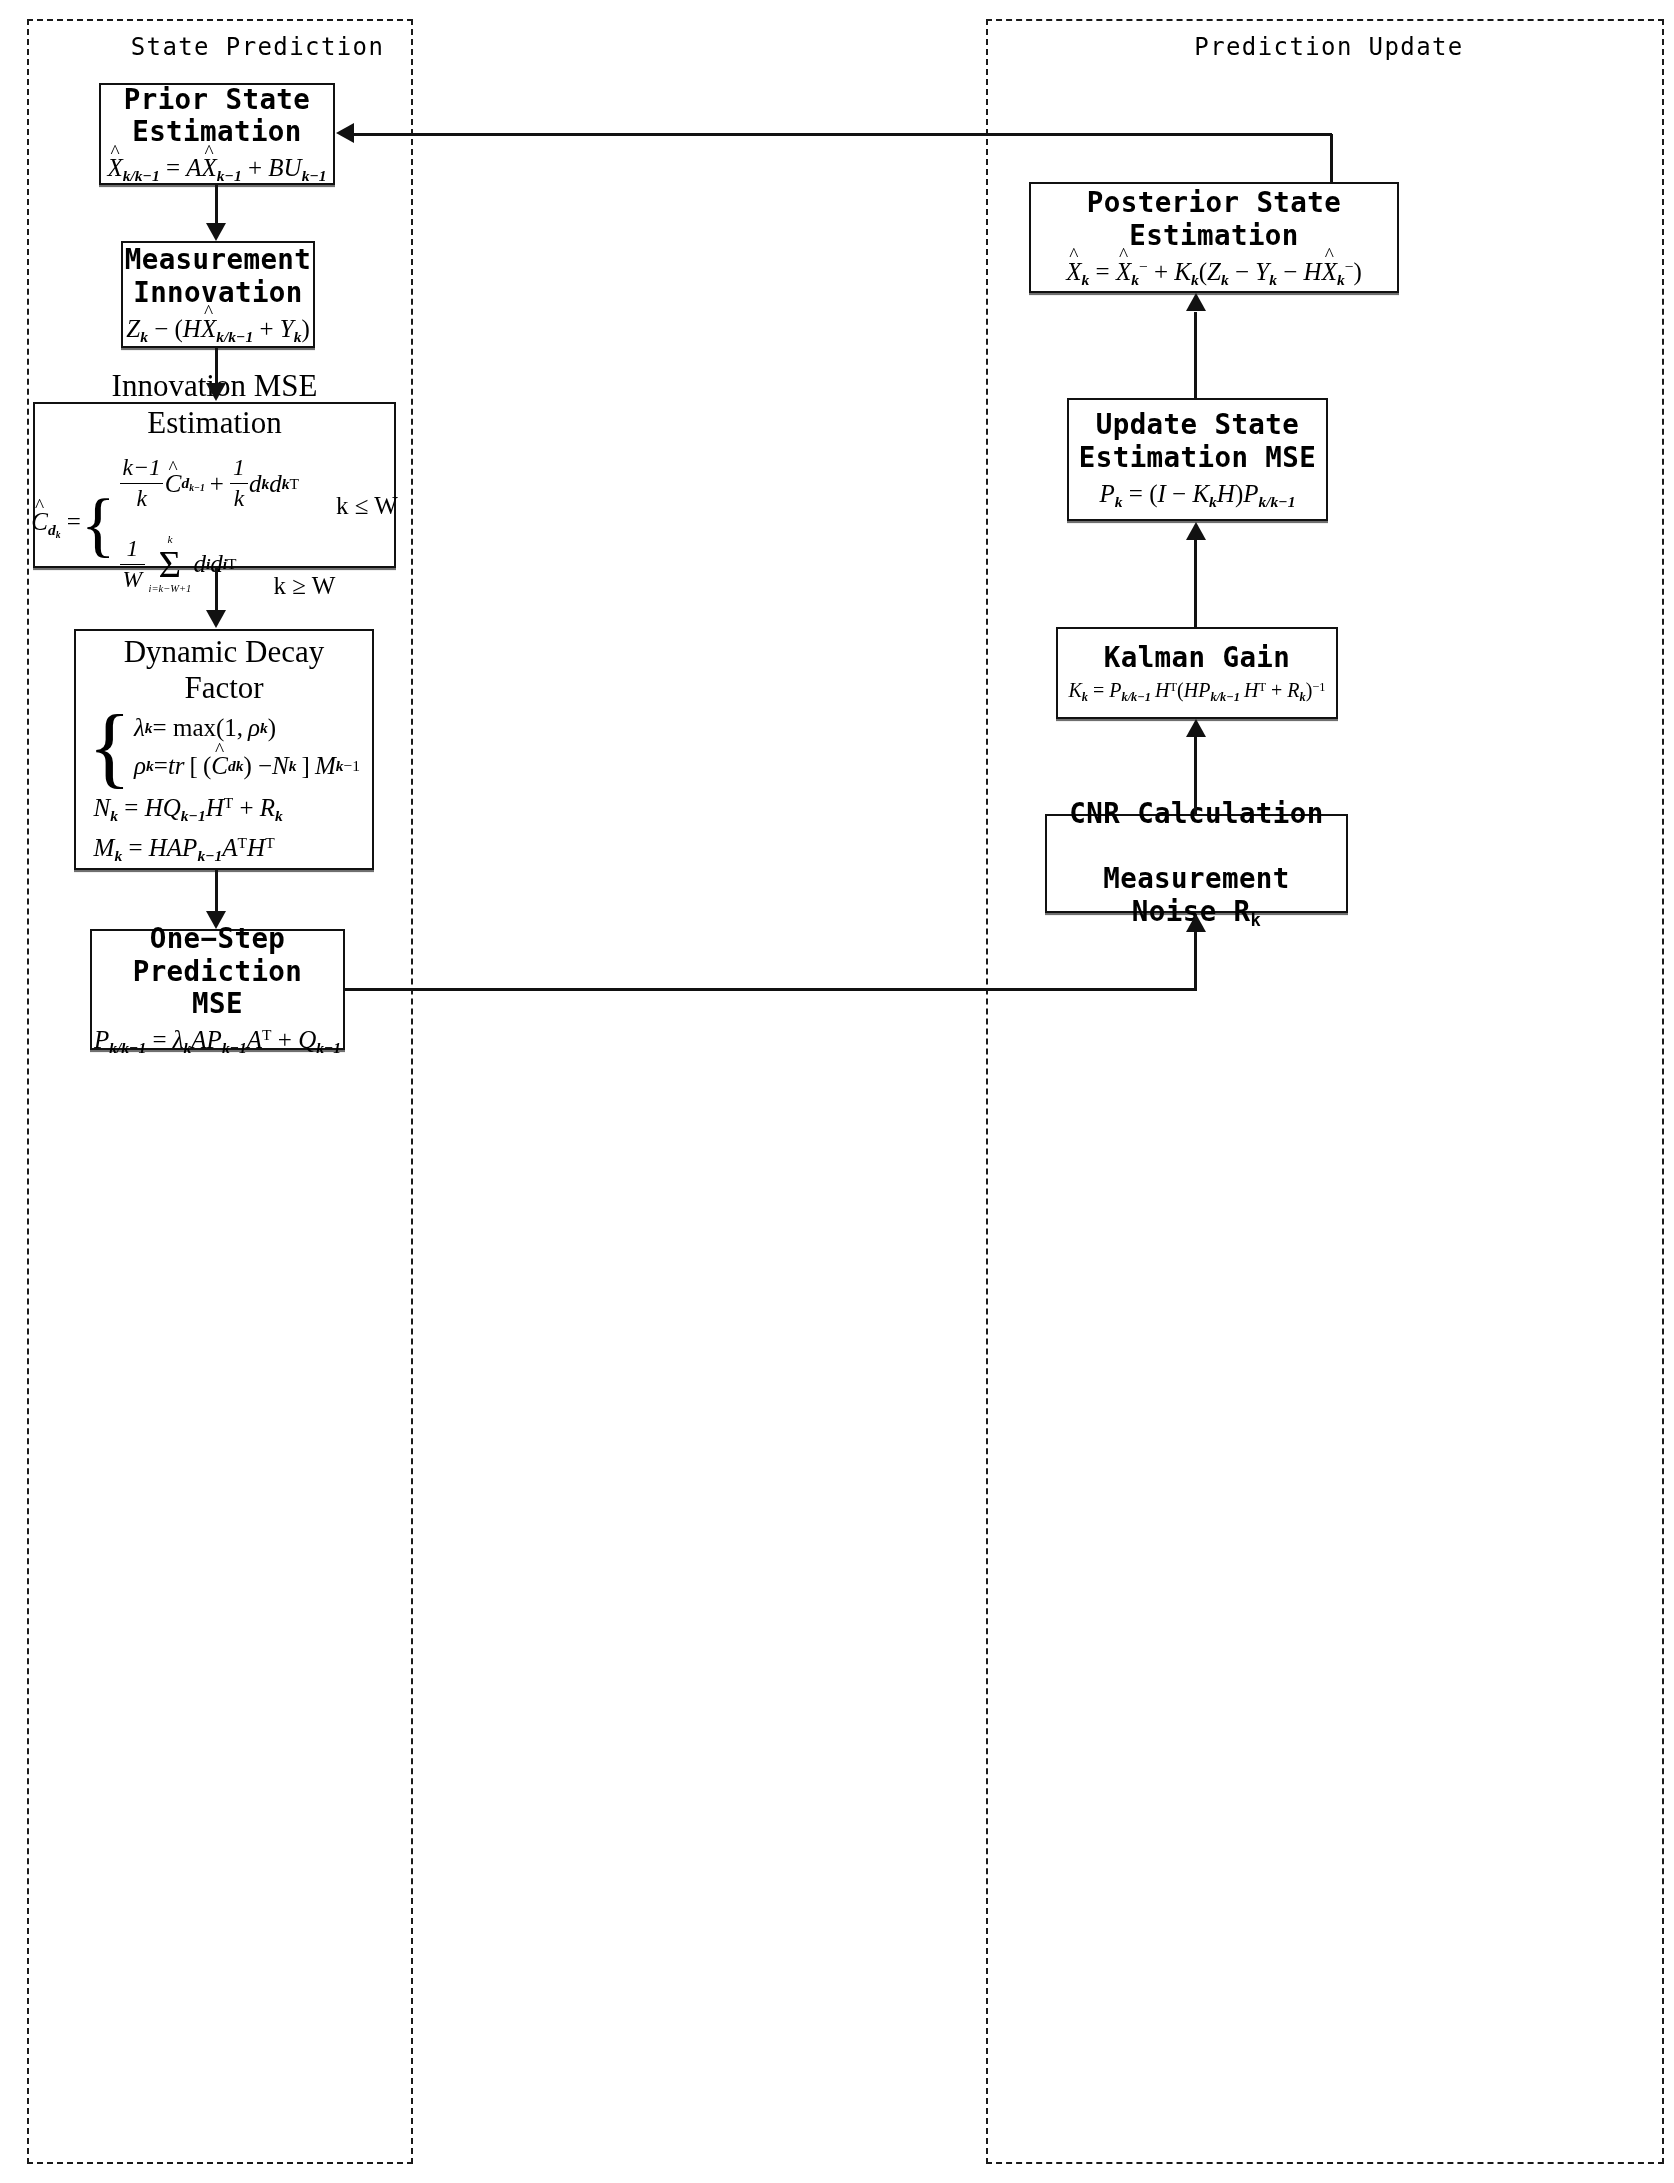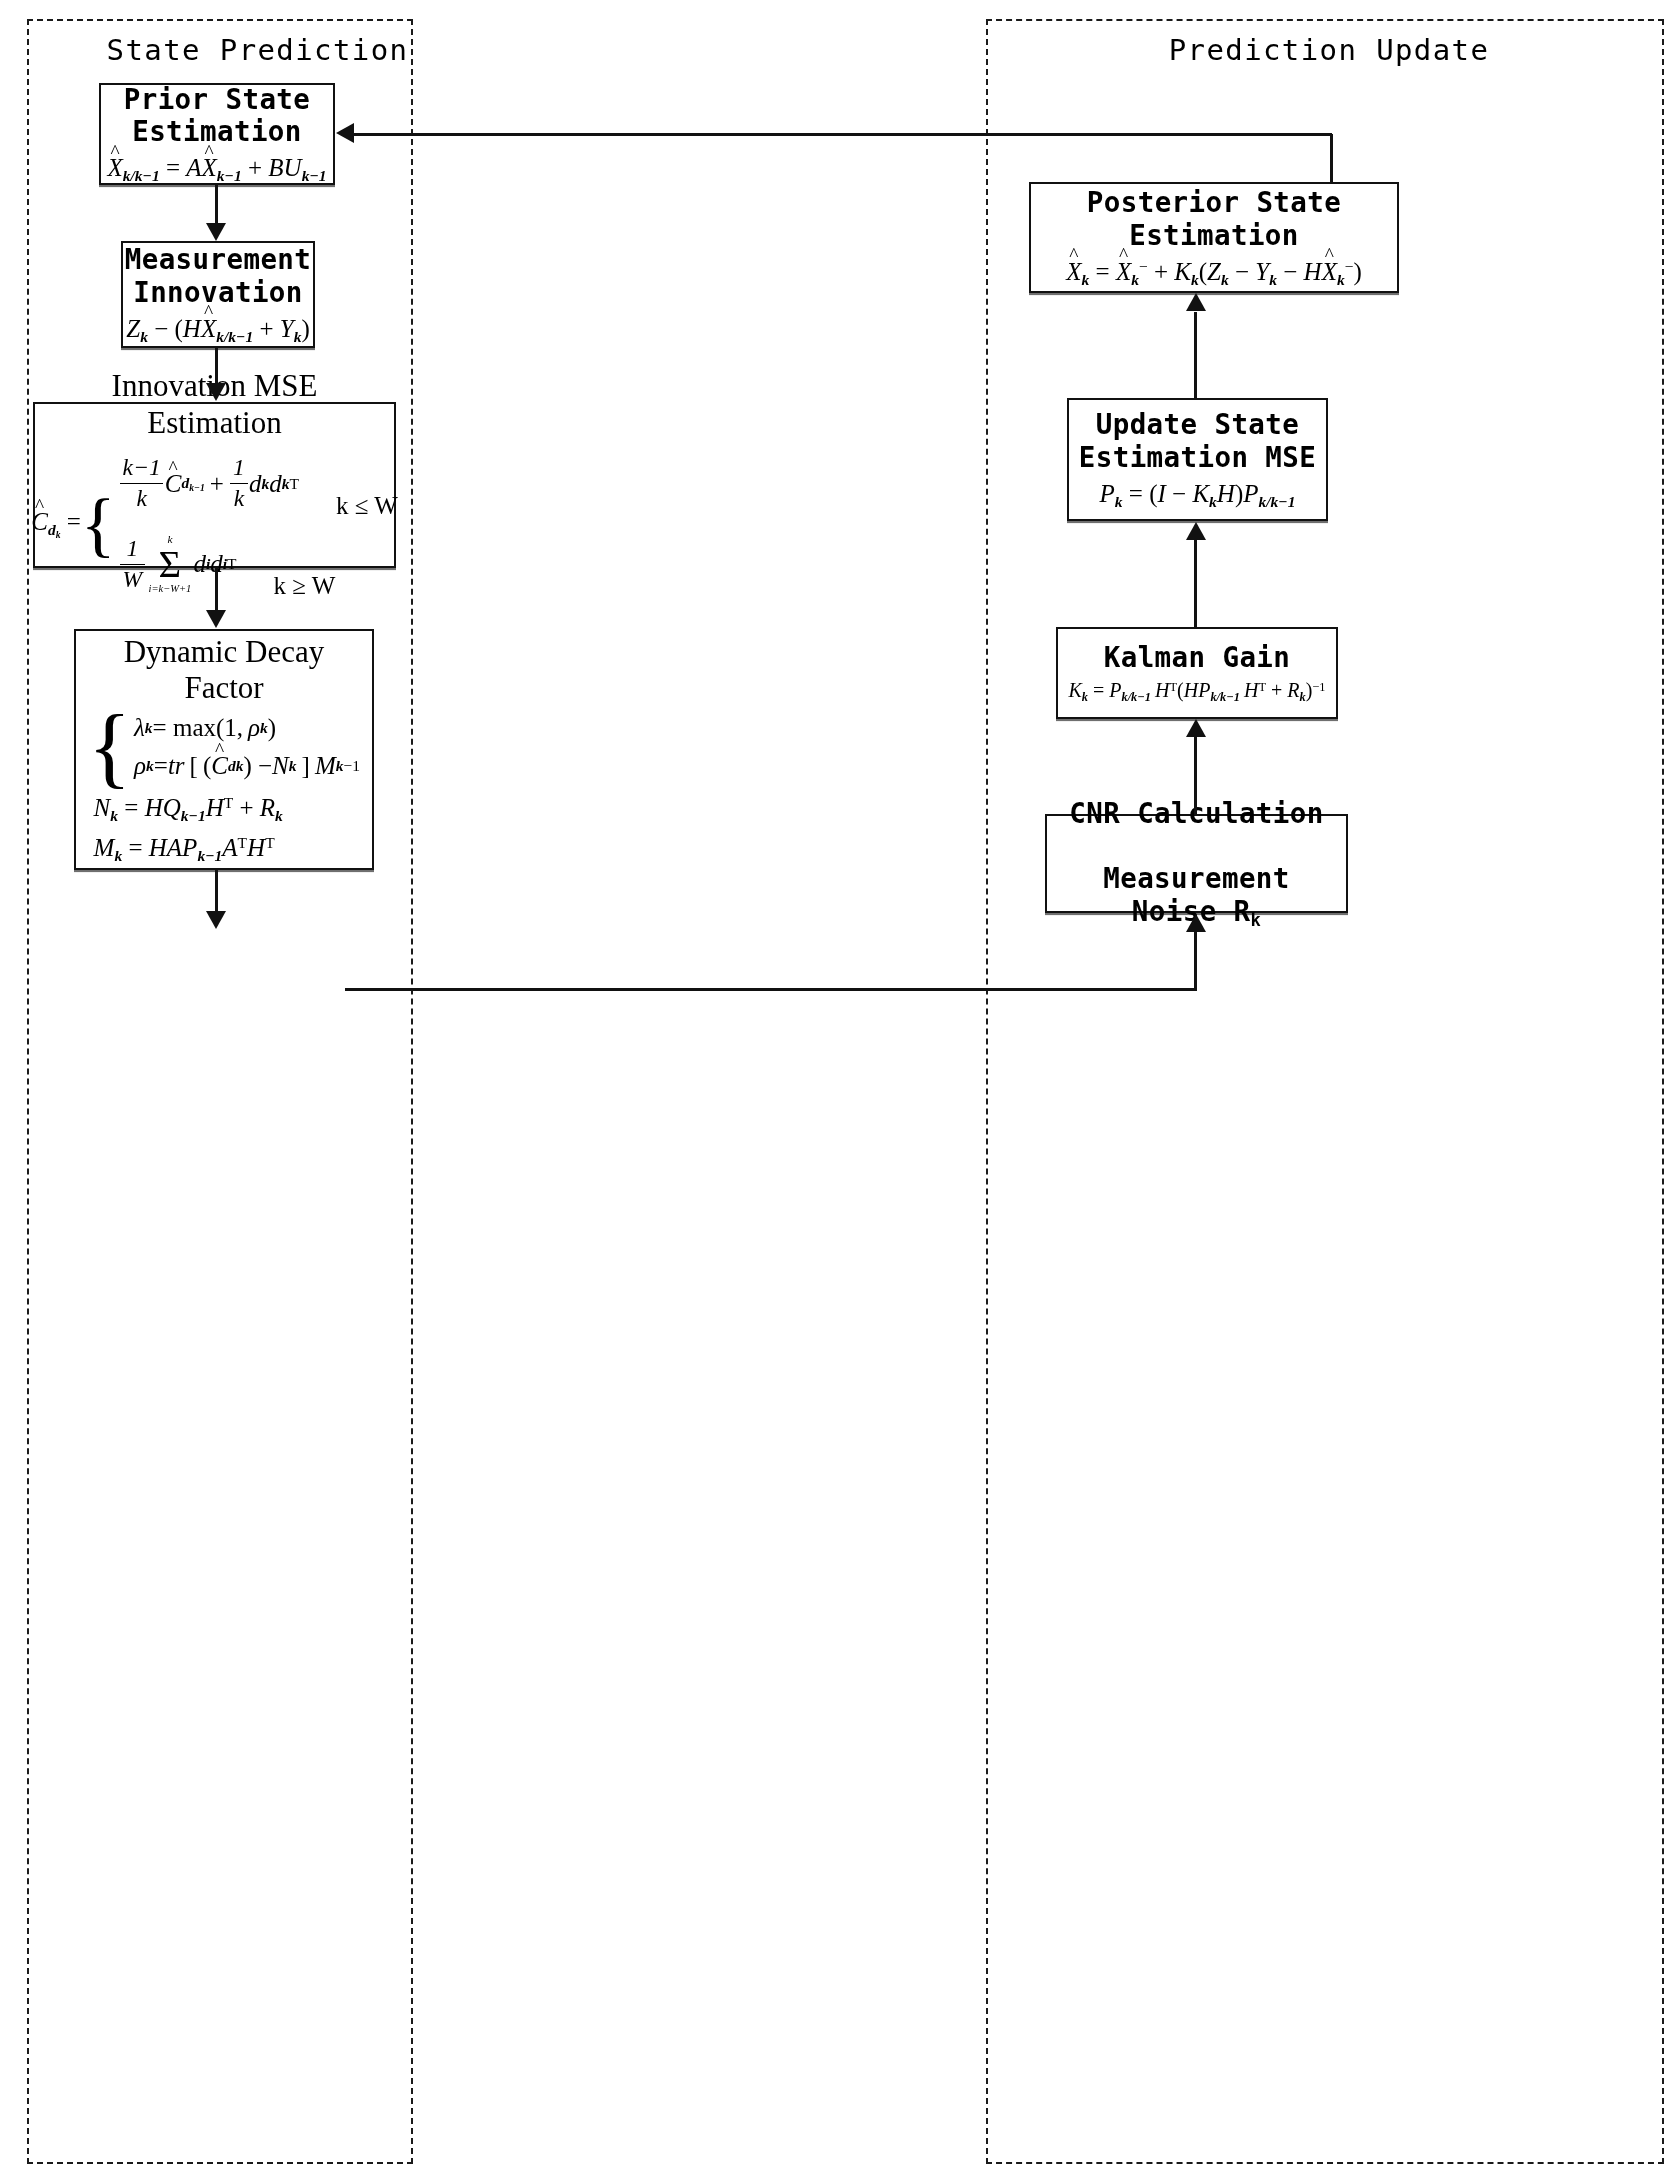--- a/index.html
+++ b/index.html
@@ -23,21 +23,21 @@
     border: 2.8px dashed #1a1a1a;
     box-sizing: border-box;
   }
   #group-state-prediction { left: 27px;  top: 19px; width: 386px;  height: 2145px; }
   #group-measurement-update { left: 986px; top: 19px; width: 678px; height: 2145px; }
 
   .group-title {
     position: absolute;
     text-align: center;
     font-family: "DejaVu Sans Mono", "Liberation Mono", monospace;
-    font-size: 29px;
+    font-size: 24px;
     letter-spacing: 1.4px;
     white-space: nowrap;
     color: #000;
   }
   #title-state-prediction  { left: 106px;  top: 33px;  width: 303px; }
   #title-measurement-update{ left: 1100px; top: 33px;  width: 458px; }
 
   
   .node {
     position: absolute;
@@ -241,20 +241,27 @@
       </div>
       <div style="text-align:left; margin-top:8.5px; margin-left:5.6px;">
         N<sub>k</sub><span class="up"> = </span>HQ<sub>k−1</sub>H<sup>T</sup><span class="up"> + </span>R<sub>k</sub>
       </div>
       <div style="text-align:left; margin-top:7px; margin-left:5.6px;">
         M<sub>k</sub><span class="up"> = </span>HAP<sub>k−1</sub>A<sup>T</sup>H<sup>T</sup>
       </div>
     </div>
   </div>
 
+  <div class="node" id="node-one-step">
+    <div class="node-title">One−Step
+Prediction MSE</div>
+    <div class="formula">
+      P<sub>k/k−1</sub><span class="up"> = </span>λ<sub>k</sub>AP<sub>k−1</sub>A<sup>T</sup><span class="up"> + </span>Q<sub>k−1</sub>
+    </div>
+  </div>
 
   <div class="node" id="node-posterior-state">
     <div class="node-title">Posterior State
 Estimation</div>
     <div class="formula">
       <span class="hatwrap"><span class="hatmark">^</span>X</span><sub>k</sub><span class="up"> = </span><span class="hatwrap"><span class="hatmark">^</span>X</span><sub>k</sub><sup>−</sup><span class="up"> + </span>K<sub>k</sub><span class="up">(</span>Z<sub>k</sub><span class="up"> − </span>Y<sub>k</sub><span class="up"> − </span>H<span class="hatwrap"><span class="hatmark">^</span>X</span><sub>k</sub><sup>−</sup><span class="up">)</span>
     </div>
   </div>
 
   <div class="node" id="node-update-mse">

